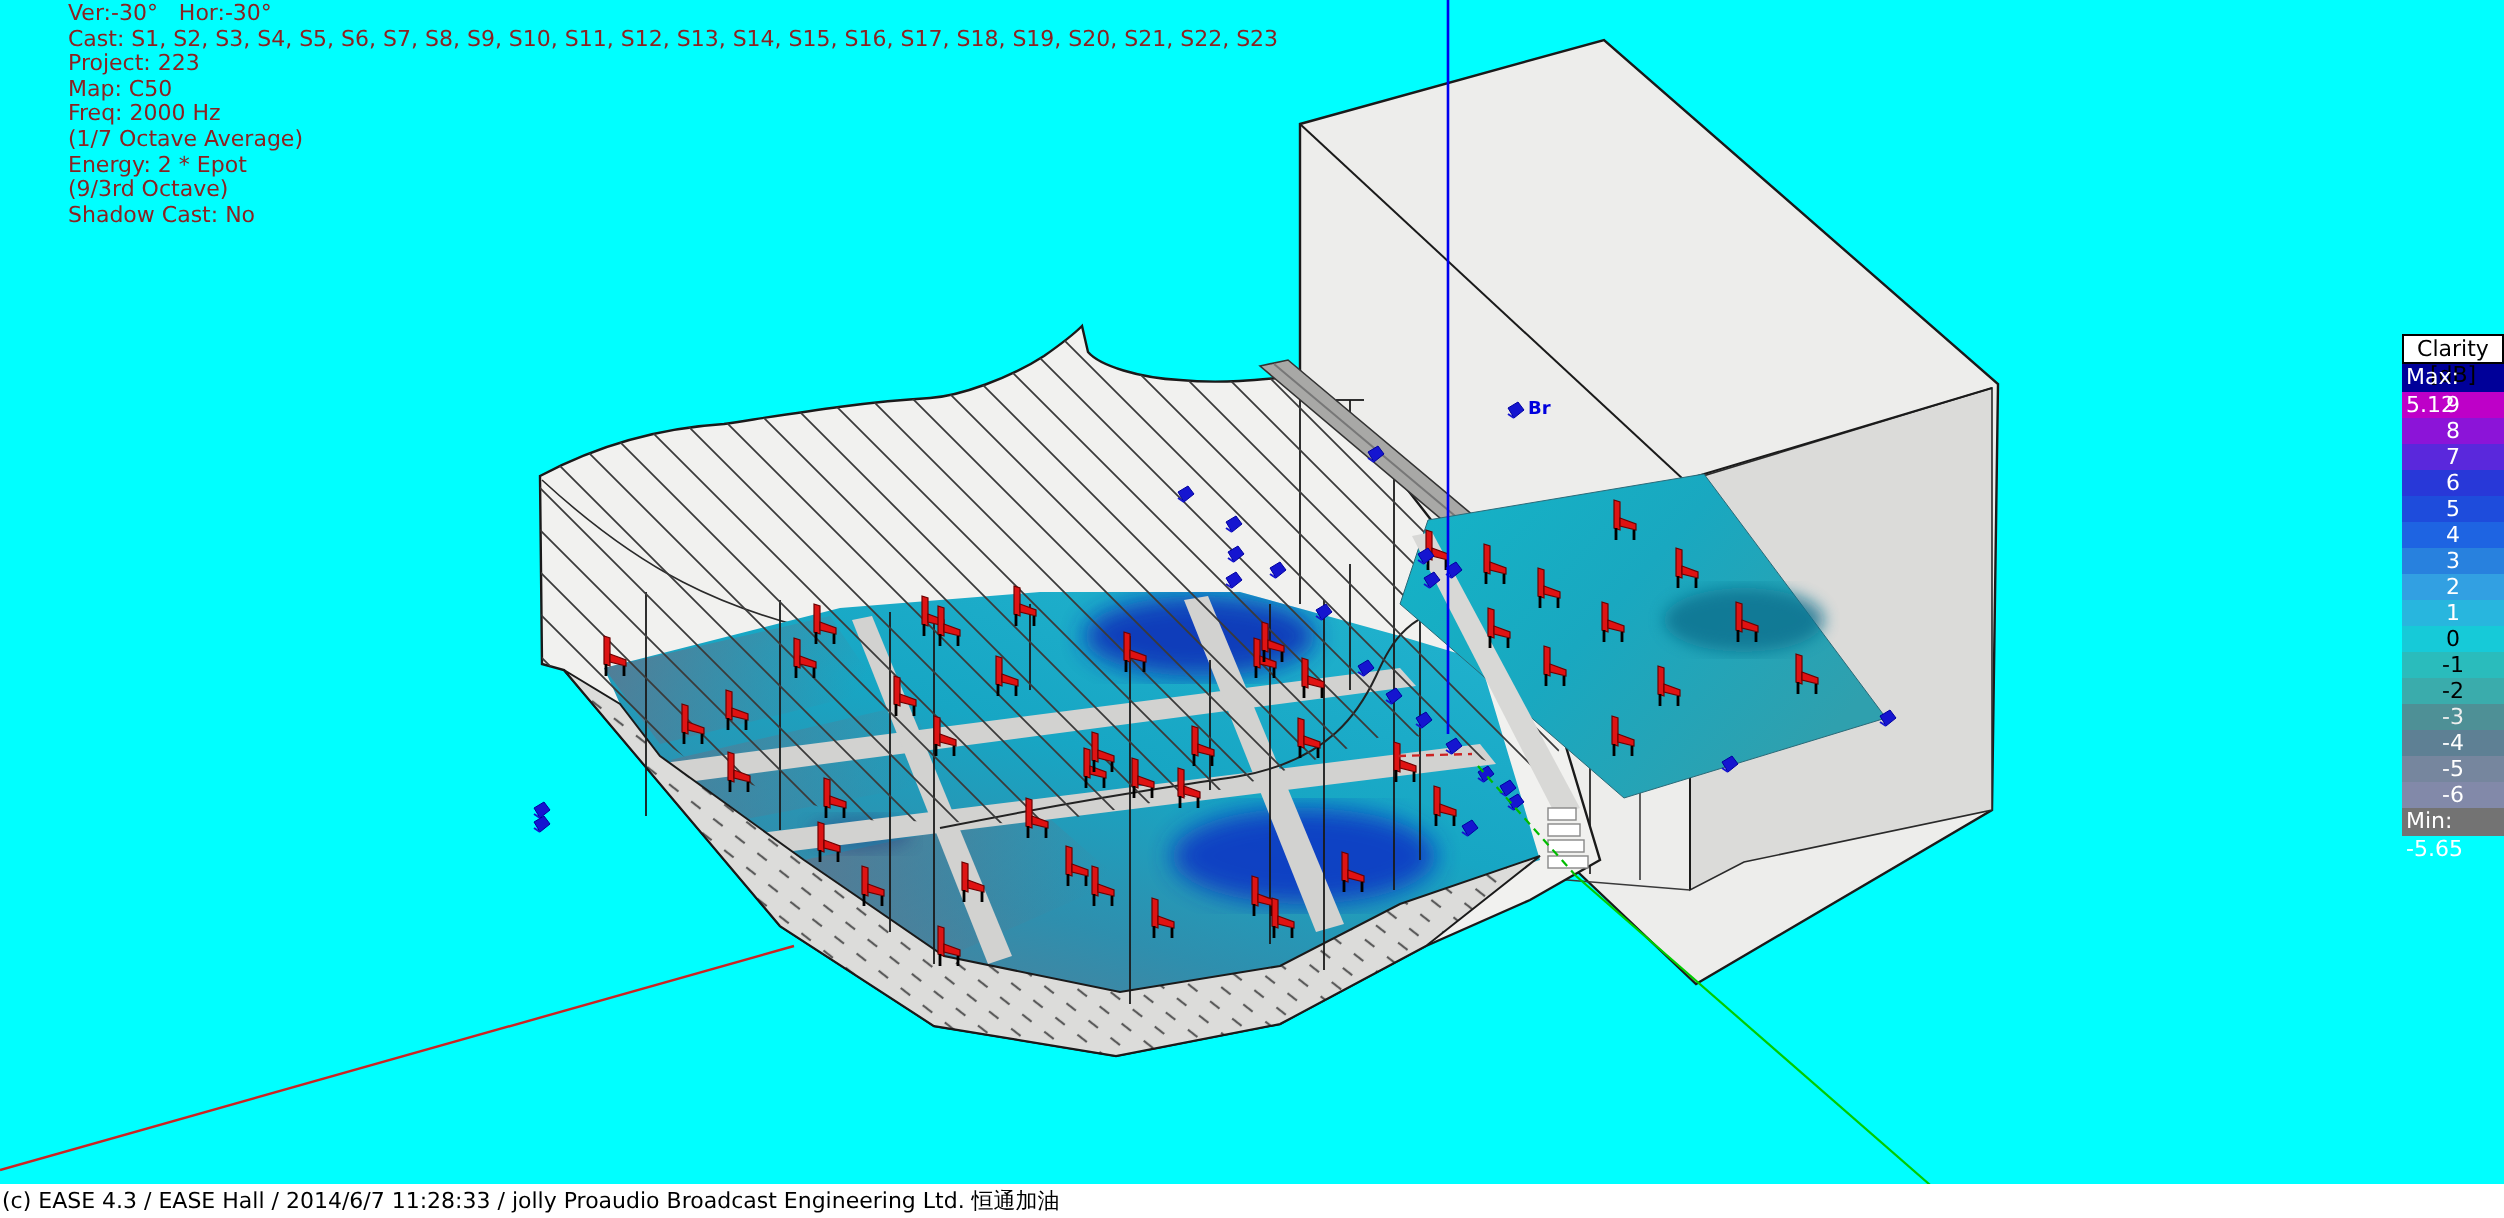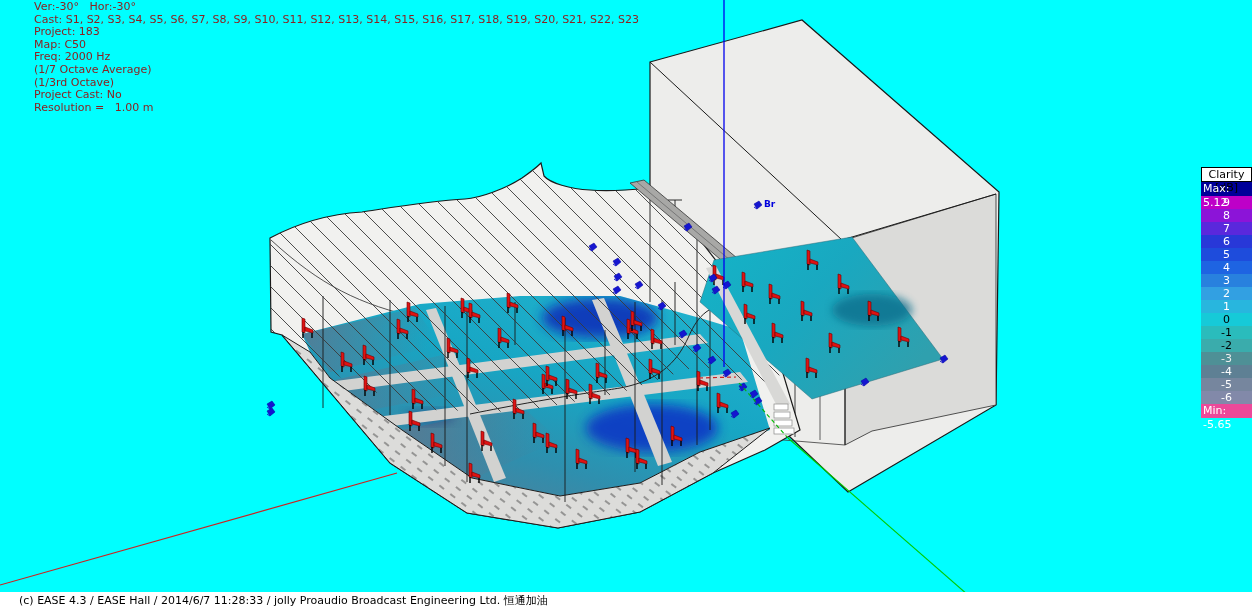--- a/index.html
+++ b/index.html
@@ -6,25 +6,25 @@
   #app{position:relative;width:1252px;height:609px;overflow:hidden;
        font-family:"DejaVu Sans","Liberation Sans",sans-serif;background:#00FFFF;}
   #scene{position:absolute;left:0;top:0;}
   
   #info{position:absolute;left:3px;top:1px;color:#8B2222;font-size:11px;line-height:12.6px;white-space:pre;margin-left:31px;}
   
   #legend{position:absolute;right:0;top:167px;width:51px;font-size:11px;line-height:13px;}
   #legend .hdr{background:#FFFFFF;color:#000;border:1px solid #000;height:13px;line-height:13px;text-align:center;}
   #legend .max,#legend .min{height:14px;line-height:14px;color:#fff;padding-left:2px;}
   #legend .max{background:#000099;}
-  #legend .min{background:#ec4899;}
+  #legend .min{background:#737373;}
   #legend .row{height:13px;line-height:13px;text-align:center;}
   
   #statusbar{position:absolute;left:0;bottom:0;width:1252px;height:17px;background:#FFFFFF;
-             color:#000;font-size:11px;line-height:17px;padding-left:19px;box-sizing:border-box;white-space:nowrap;}
+             color:#000;font-size:11px;line-height:17px;padding-left:1px;box-sizing:border-box;white-space:nowrap;}
   .brlabel{font-size:9px;fill:#0000DD;font-weight:bold;}
 </style>
 </head>
 <body>
 
 <div id="app">
 
   <svg id="scene" width="1252" height="609" viewBox="0 0 1252 609">
     <defs>
       <linearGradient id="floorGrad" x1="0" y1="1" x2="0.7" y2="0">
@@ -275,21 +275,21 @@
     <g>
       <line x1="699" y1="378" x2="736" y2="377" stroke="#CC2222" stroke-width="1.2" stroke-dasharray="4,3"></line>
       <line x1="739" y1="383" x2="788" y2="438" stroke="#00BB00" stroke-width="1.1" stroke-dasharray="4,3"></line>
       <line x1="788" y1="438" x2="984" y2="609" stroke="#00CC00" stroke-width="1.1"></line>
       <line x1="724" y1="0" x2="724" y2="367" stroke="#0000EE" stroke-width="1.3"></line>
     </g>
 
     <text class="brlabel" x="764" y="207">Br</text>
   </svg>
 
-  <div id="info"><div>Ver:-30°   Hor:-30°</div><div>Cast: S1, S2, S3, S4, S5, S6, S7, S8, S9, S10, S11, S12, S13, S14, S15, S16, S17, S18, S19, S20, S21, S22, S23</div><div>Project: 183</div><div>Map: C50</div><div>Freq: 2000 Hz</div><div>(1/7 Octave Average)</div><div>(1/3rd Octave)</div><div>Project Cast: No</div><div>Resolution =   1.00 m</div></div>
+  <div id="info"><div>Ver:-30°   Hor:-30°</div><div>Cast: S1, S2, S3, S4, S5, S6, S7, S8, S9, S10, S11, S12, S13, S14, S15, S16, S17, S18, S19, S20, S21, S22, S23</div><div>Project: 223</div><div>Map: C50</div><div>Freq: 2000 Hz</div><div>(1/7 Octave Average)</div><div>Energy: 2 * Epot</div><div>(9/3rd Octave)</div><div>Shadow Cast: No</div></div>
 
   <div id="legend">
     <div class="hdr">Clarity [dB]</div>
     <div class="max">Max:  5.12</div>
     <div id="legend-rows">
         <div class="row" style="background: rgb(190, 0, 200); color: rgb(255, 255, 255);">9</div>
         <div class="row" style="background: rgb(140, 20, 216); color: rgb(255, 255, 255);">8</div>
         <div class="row" style="background: rgb(90, 40, 220); color: rgb(255, 255, 255);">7</div>
         <div class="row" style="background: rgb(40, 56, 216); color: rgb(255, 255, 255);">6</div>
         <div class="row" style="background: rgb(30, 76, 220); color: rgb(255, 255, 255);">5</div>

